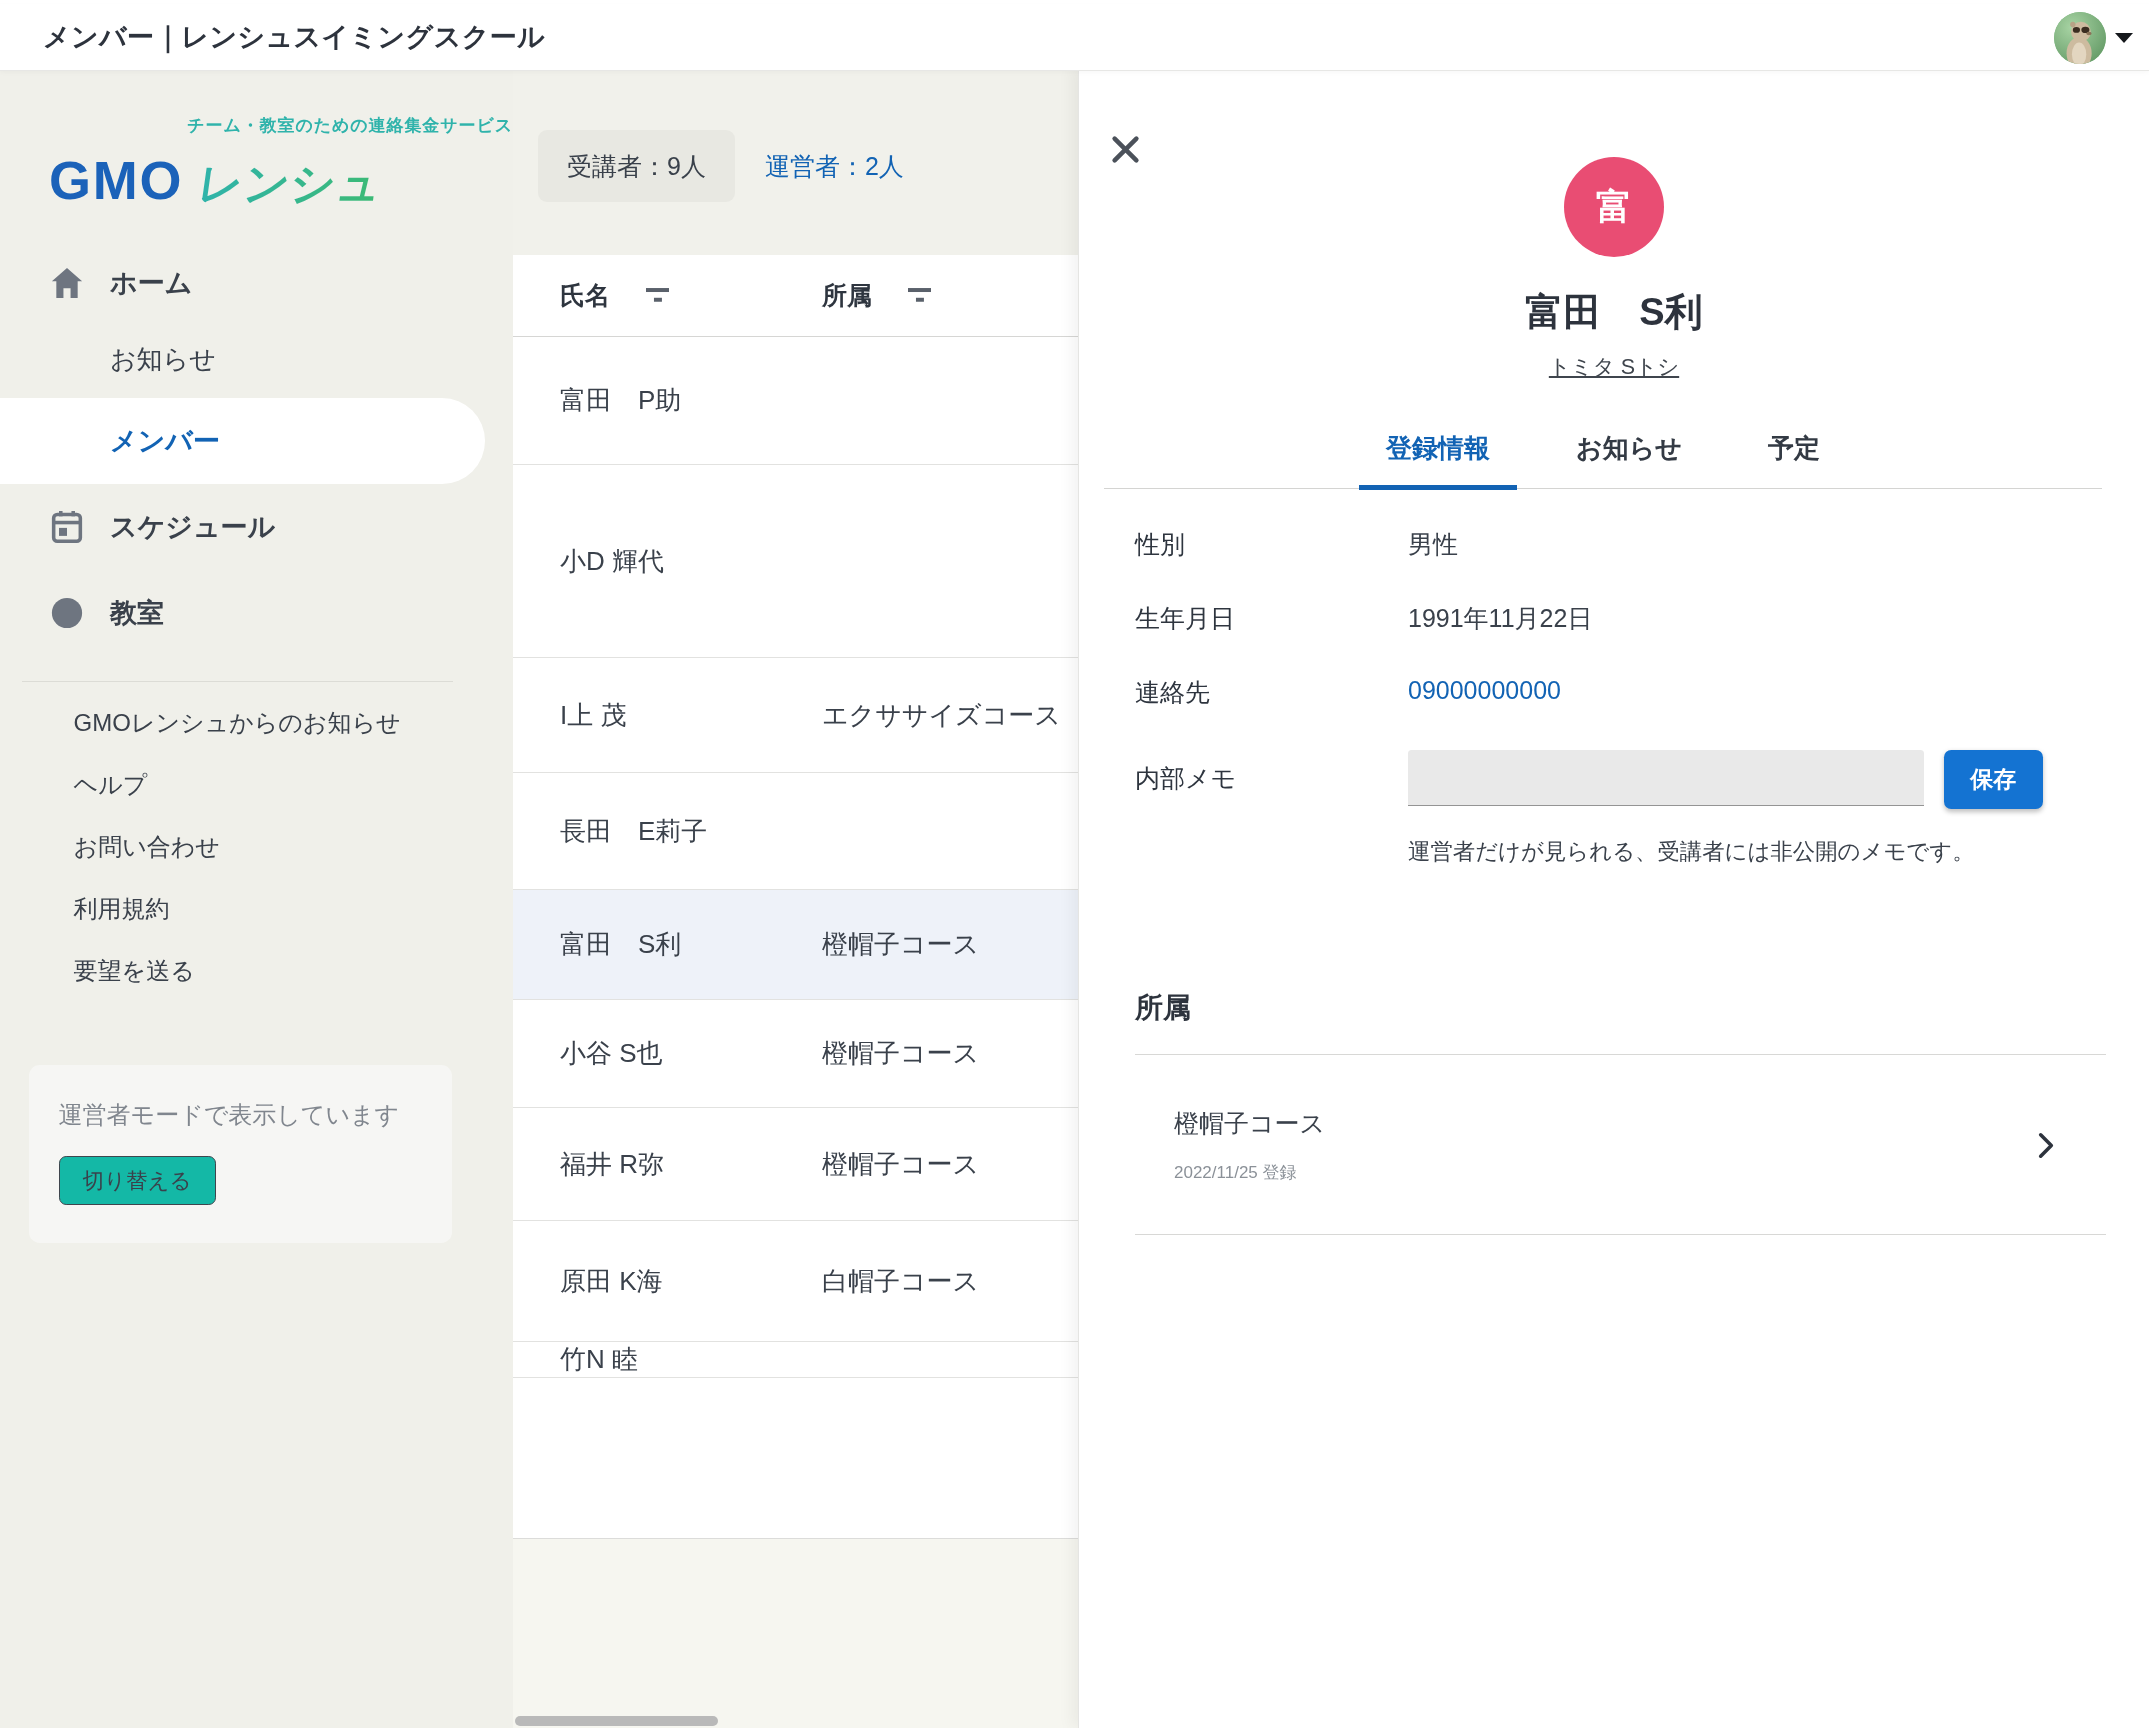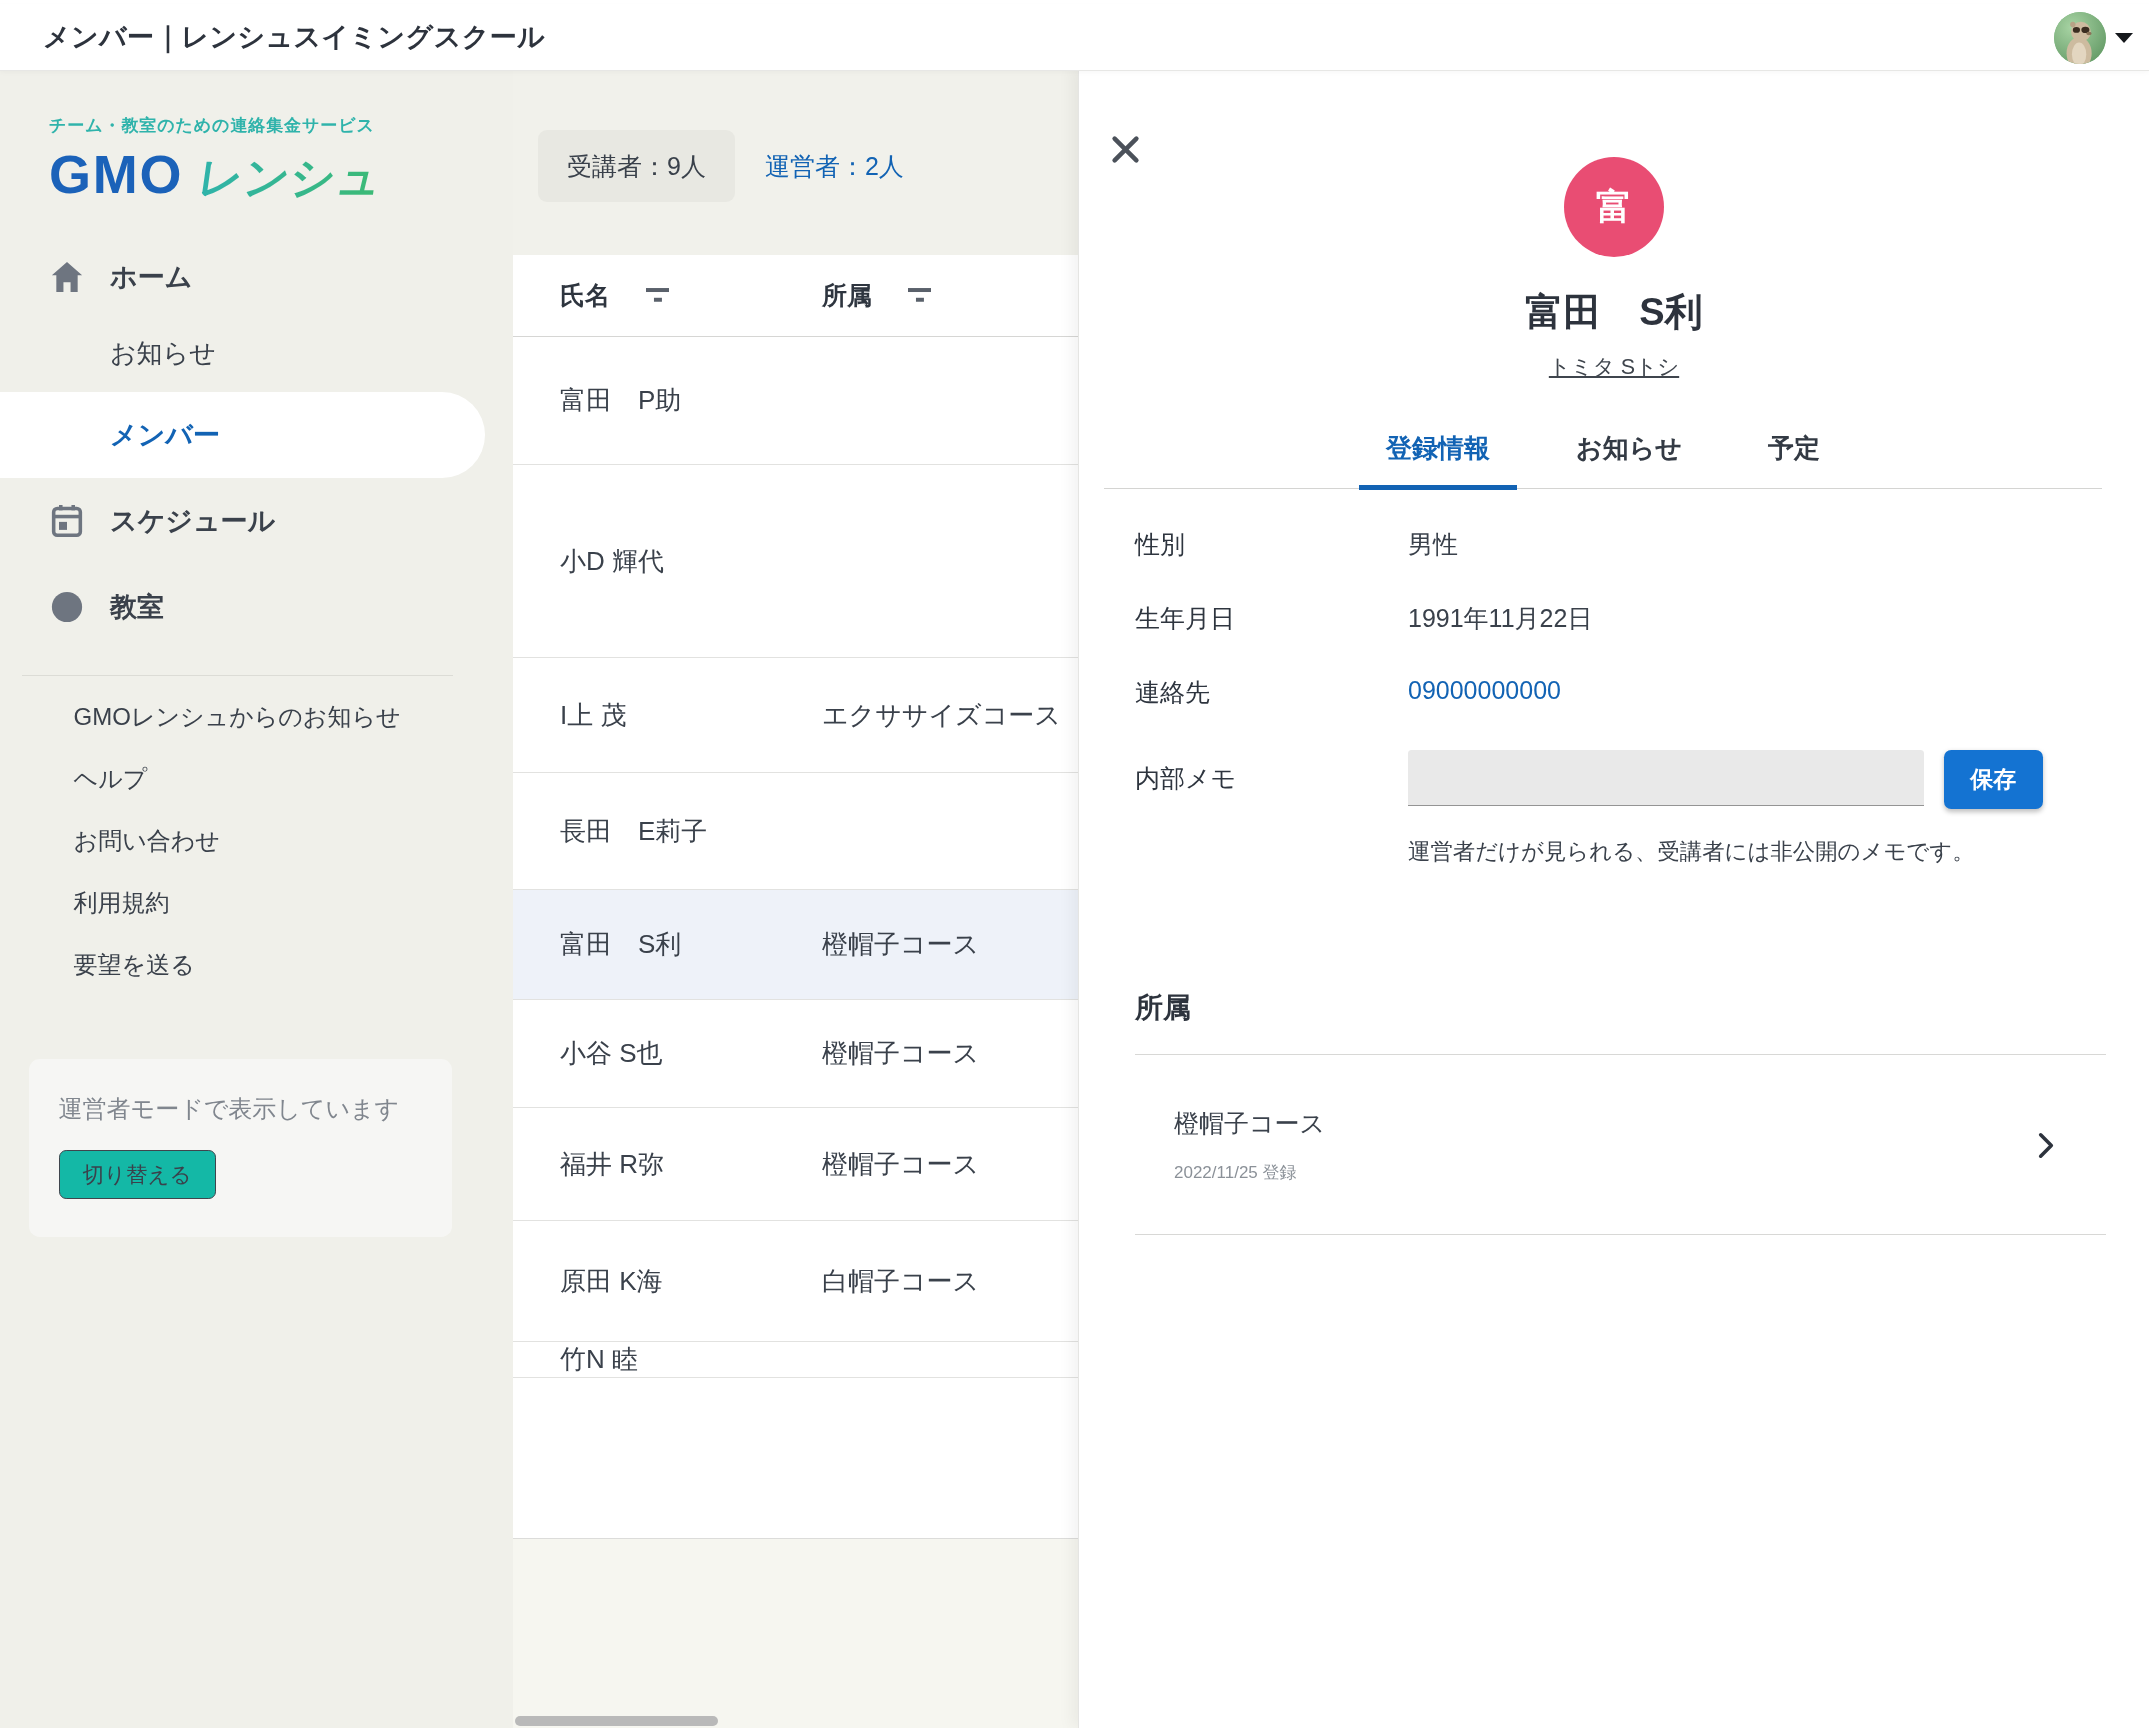--- a/index.html
+++ b/index.html
@@ -20,23 +20,23 @@
     border-bottom:0.9px solid #e7e7e5; z-index:40; display:flex; align-items:center;
     box-shadow:0 1.8px 5.4px rgba(0,0,0,.04);
   }
   .header-title{margin-left:43px; font-size:27px; font-weight:700; color:var(--ink); letter-spacing:0.4px;}
   .header-user{position:absolute; right:16px; top:0; height:67px; display:flex; align-items:center; cursor:pointer;}
   .header-avatar{width:52px; height:52px; border-radius:50%; overflow:hidden; background:#7fb982;}
   .caret{width:0; height:0; border-left:9.9px solid transparent; border-right:9.9px solid transparent;
          border-top:10.7px solid #15181c; margin-left:9px;}
   
   .sidebar{position:absolute; left:0; top:67px; width:513px; height:1661px; background:var(--sidebar-bg); z-index:10;}
-  .logo-block{padding:47px 0 0 49px;}
+  .logo-block{padding:47px 0 0 49px;text-align:right;}
   .logo-tagline{font-size:17px; font-weight:700; color:var(--logo-teal); letter-spacing:0.9px;}
-  .logo-row{margin-top:6px; display:flex; align-items:baseline;}
+  .logo-row{margin-top:12px; display:flex; align-items:baseline;}
   .logo-gmo{font-size:54px; font-weight:800; color:var(--logo-blue); letter-spacing:1.8px;}
   .logo-renshu{
     font-size:45px; font-weight:800; margin-left:14.3px; display:inline-block; transform:skewX(-8deg);
     background:linear-gradient(90deg,var(--logo-teal),var(--logo-green));
     -webkit-background-clip:text; background-clip:text; color:transparent;
   }
   .nav{margin-top:30px;}
   .nav-item{display:flex; align-items:center; height:77px; padding-left:49px; font-size:27px;
             font-weight:700; color:var(--ink2); cursor:pointer;}
   .nav-item .nicon{width:36px; display:flex; justify-content:center; margin-right:25px;}

